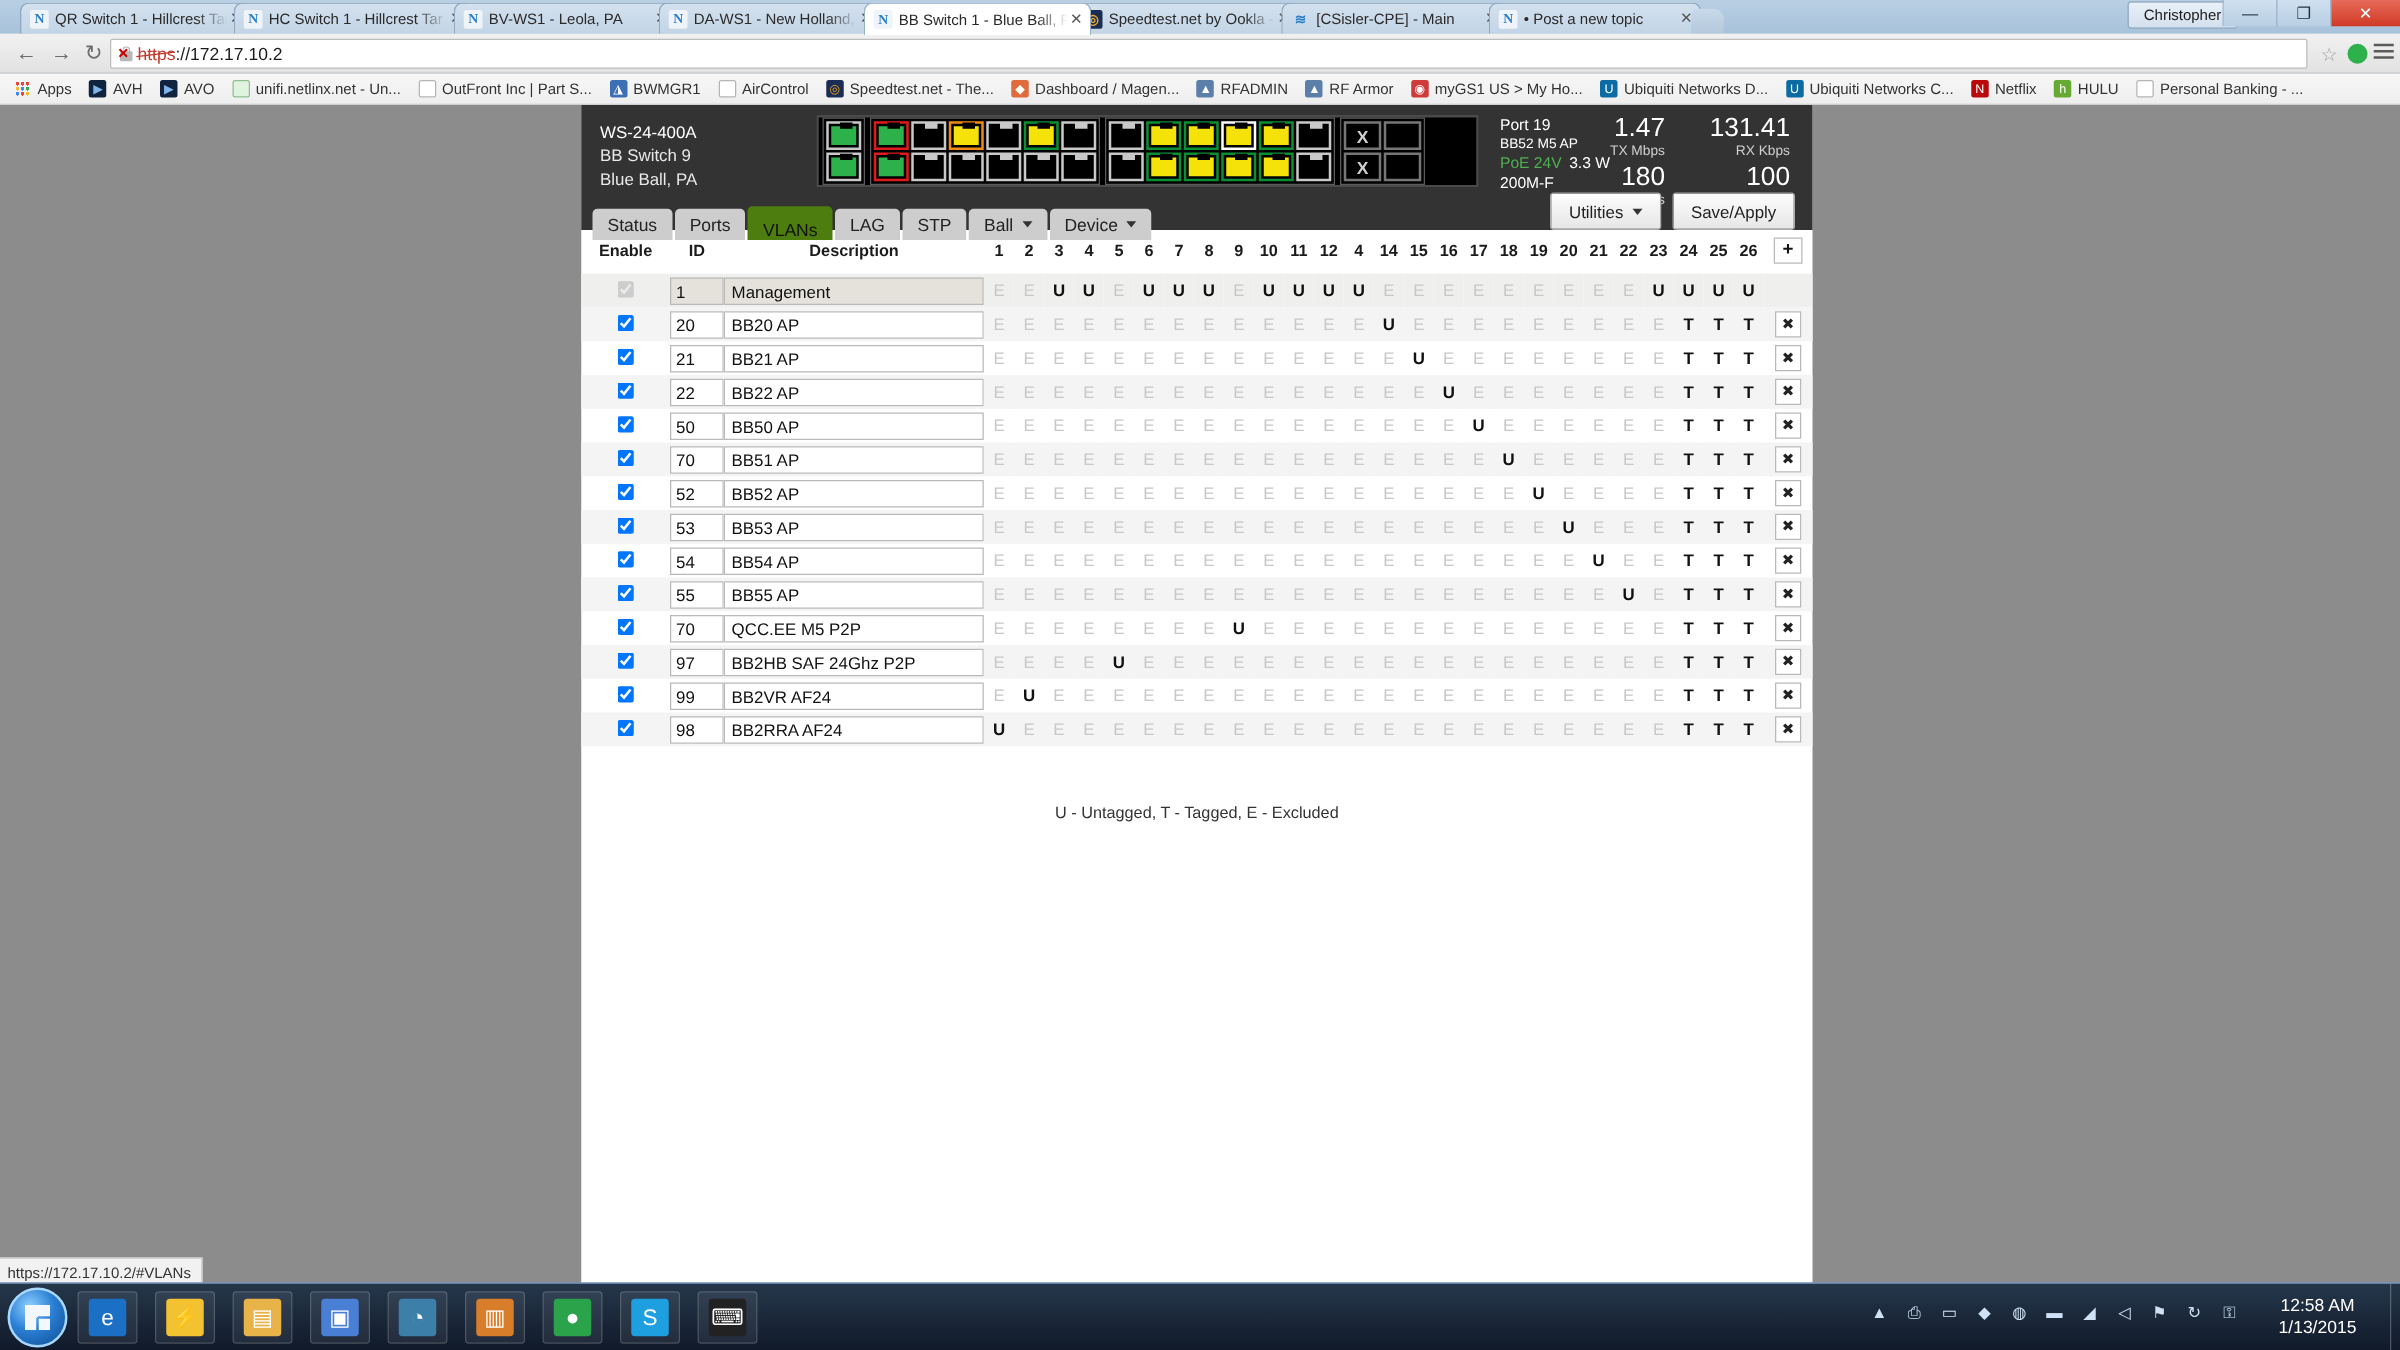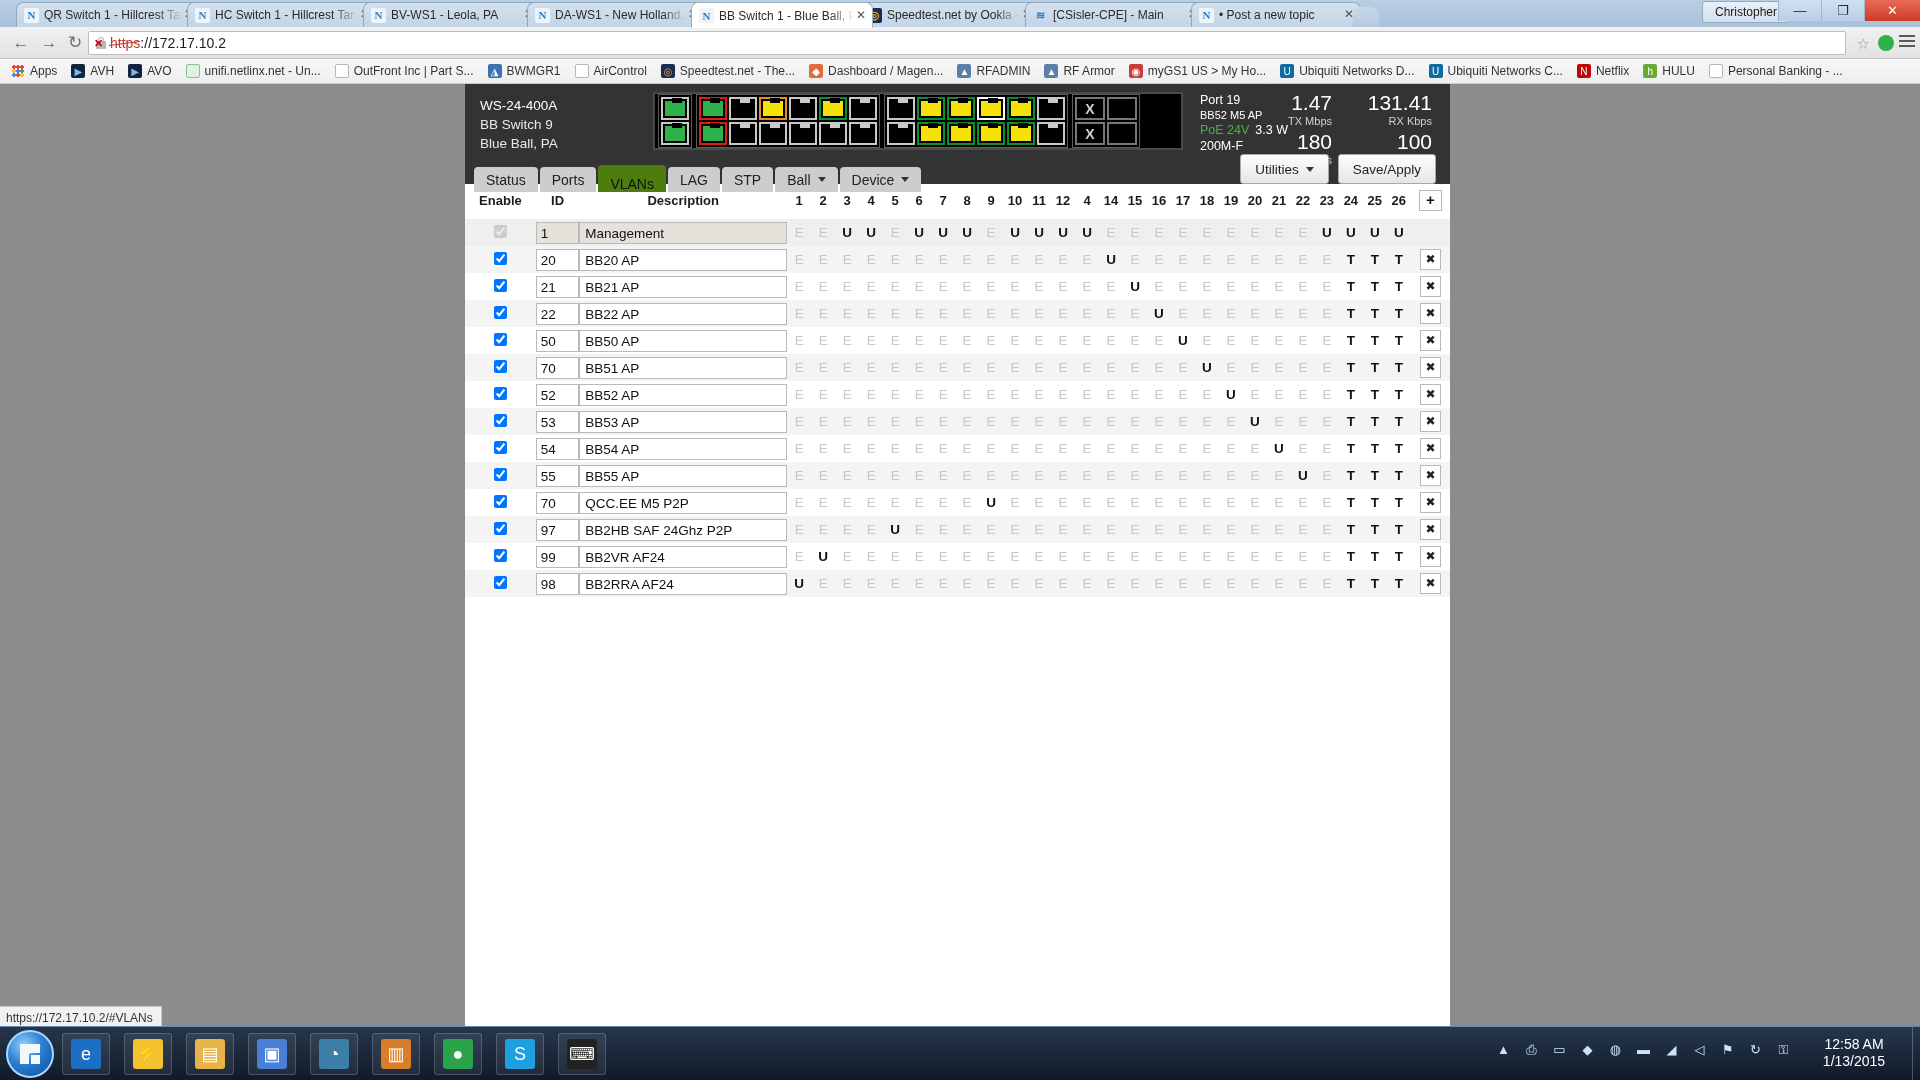--- a/index.html
+++ b/index.html
@@ -1186,20 +1186,21 @@
                 <td class="pcell T">T</td>
                 <td class="pcell T">T</td>
                 <td class="delcell">
                   <div class="delbtn">✖</div>
                 </td>
               </tr>
             </tbody>
         </table>
       </div>
 
+      <div id="legend">U - Untagged, T - Tagged, E - Excluded</div>
     </div>
 
     <div id="statusbubble">https://172.17.10.2/#VLANs</div>
   </div>
 </div>
 
 <div id="taskbar">
   <div id="startorb">
     <div class="flag">
         <i></i>

